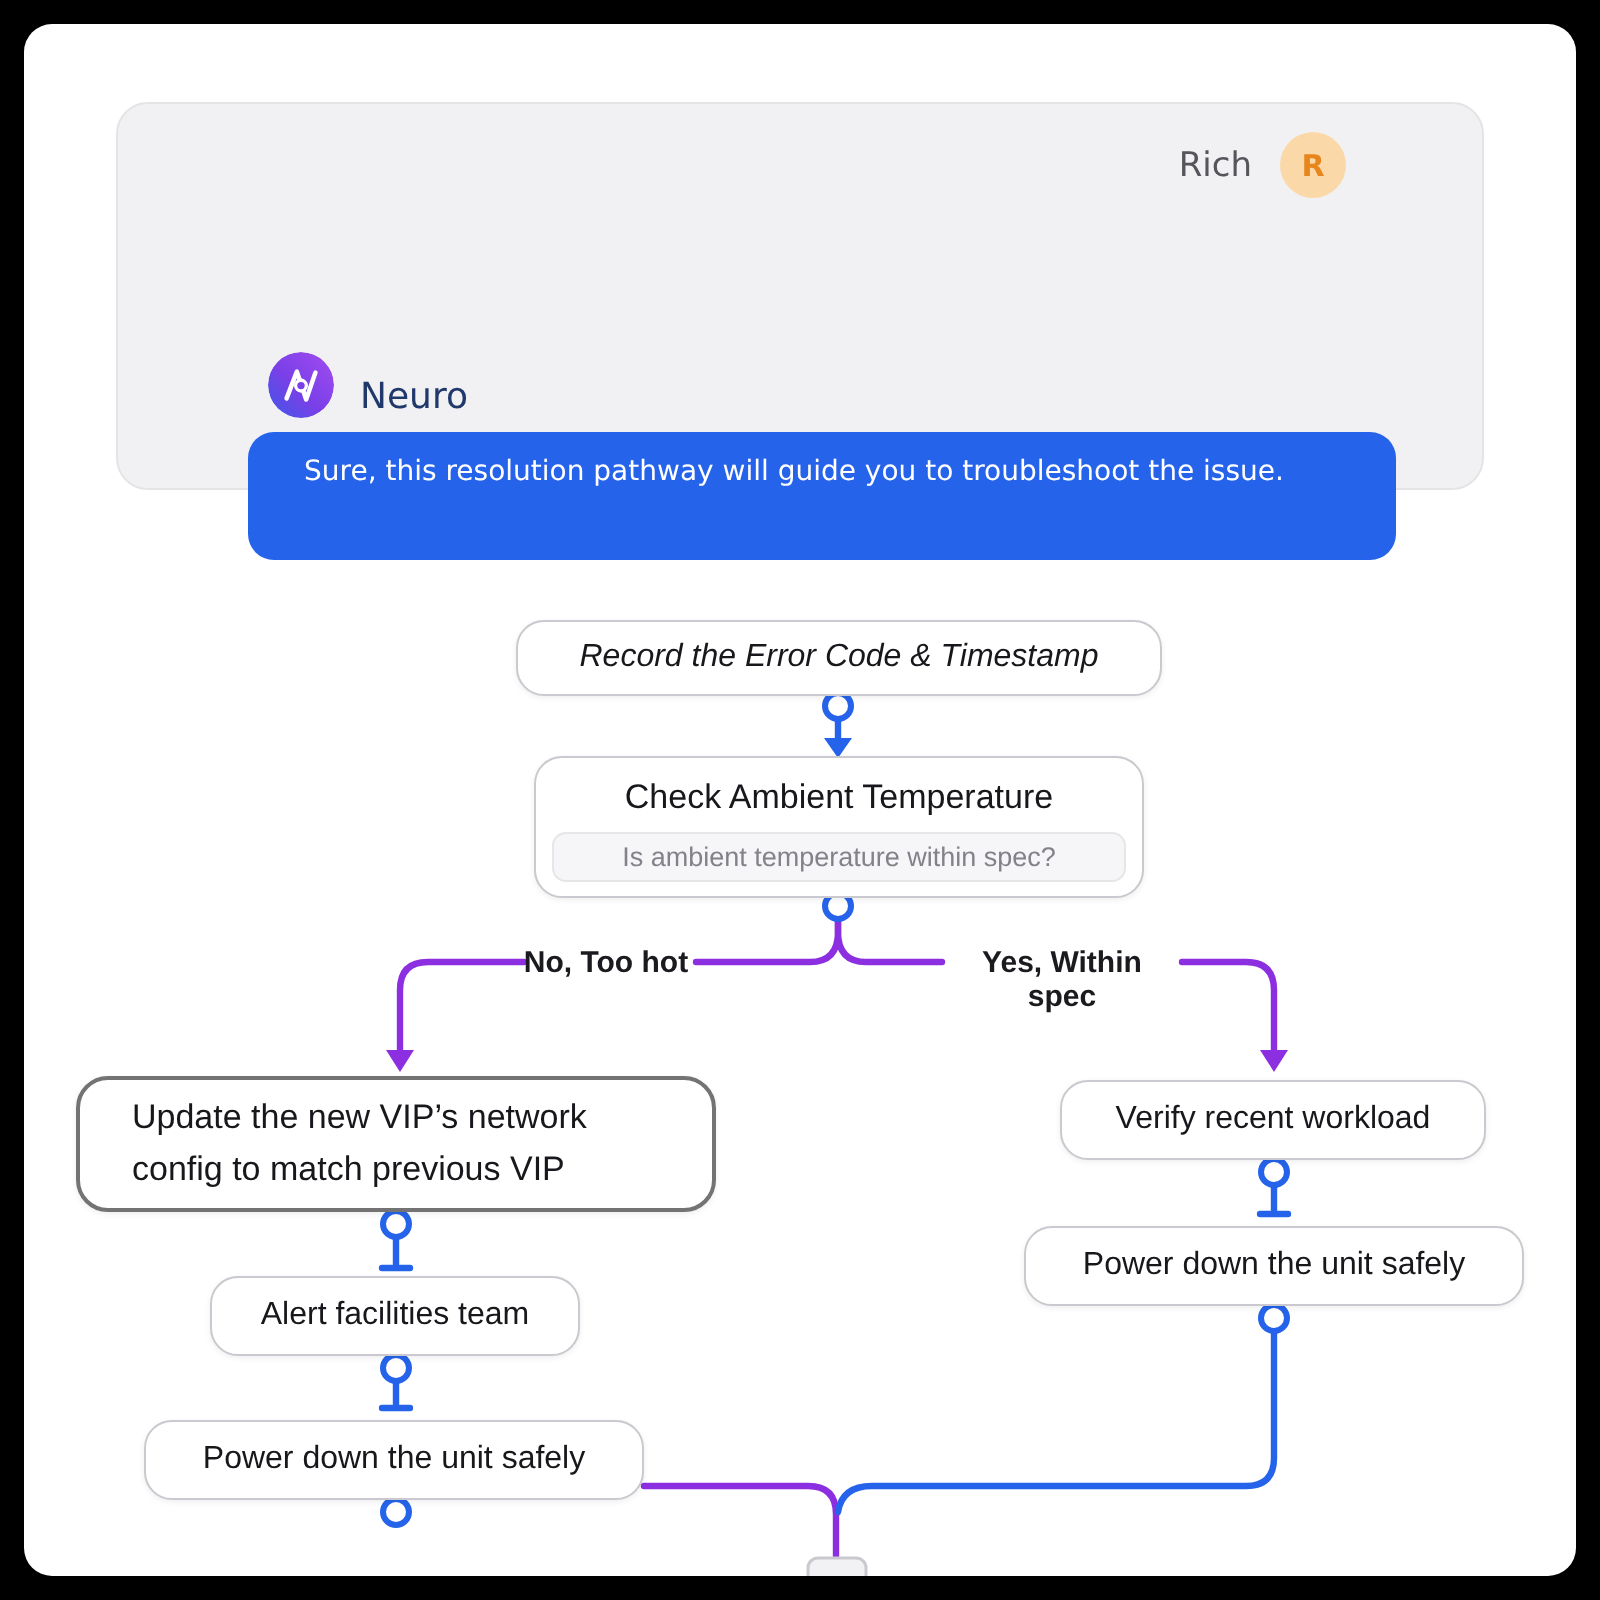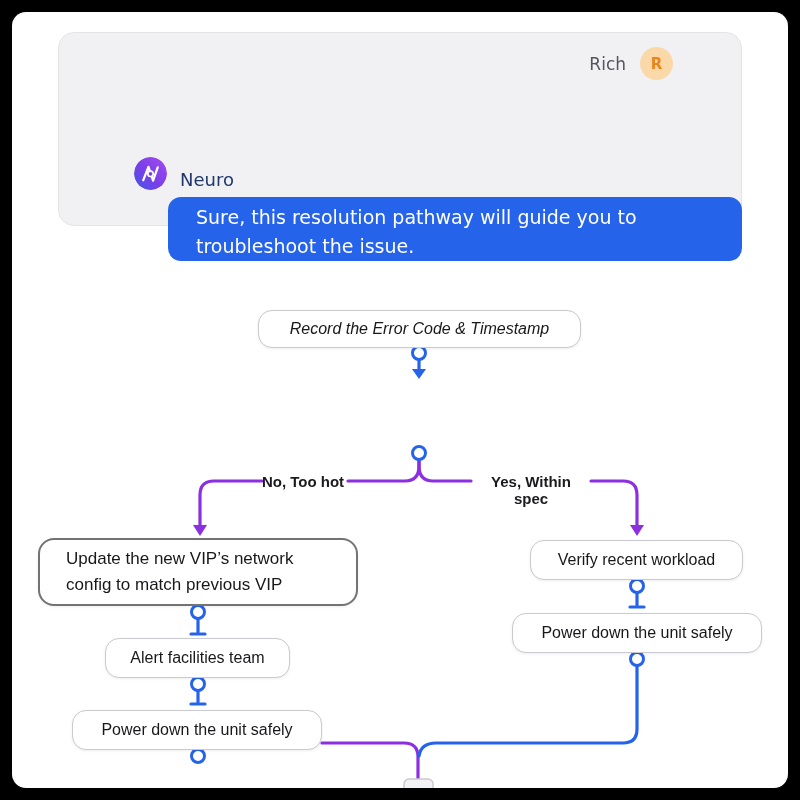--- a/index.html
+++ b/index.html
@@ -1,35 +1,35 @@
 <!DOCTYPE html>
 <html><head>
 <meta charset="utf-8">
 <style>
   html,body{margin:0;padding:0;background:#000;width:800px;height:800px;overflow:hidden;
     font-family:"Liberation Sans",sans-serif;}
   .page{position:absolute;left:12px;top:12px;width:776px;height:776px;background:#fff;
     border-radius:14px;overflow:hidden;}
 
   
-  .chat-panel{position:absolute;left:46px;top:20px;width:684px;height:194px;
+  .chat-panel{position:absolute;left:46px;top:39px;width:684px;height:194px;
     background:#f1f1f3;border:1px solid #e4e4e7;border-radius:16px;box-sizing:border-box;
     font-family:"DejaVu Sans","Liberation Sans",sans-serif;}
   .chat-user-row{position:absolute;top:14px;right:68px;display:flex;align-items:center;gap:14px;}
   .user-name{font-size:17px;color:#55555c;}
   .avatar-r{width:33px;height:33px;border-radius:50%;background:#fbd8a7;color:#e8861e;
     font-weight:bold;font-size:15px;display:flex;align-items:center;justify-content:center;}
   .user-bubble{position:absolute;left:65px;top:55px;width:565px;height:54px;background:#fff;
     border-radius:13px;box-sizing:border-box;padding:13px 18px;font-size:19px;color:#55555c;}
   .bot-row{position:absolute;left:75px;top:124px;display:flex;align-items:flex-end;gap:13px;}
   .neuro-avatar{width:33px;height:33px;border-radius:50%;display:block;}
   .bot-name{font-size:18px;font-weight:500;color:#20386b;}
   .bot-bubble{position:absolute;left:65px;top:164px;width:574px;height:64px;background:#2563eb;
-    border-radius:13px;box-sizing:border-box;padding:6px 28px;font-size:19px;line-height:29px;
-    color:#fff;margin-left:44px;}
+    border-radius:13px;box-sizing:border-box;padding:6px 28px;font-size:14px;line-height:29px;
+    color:#fff;}
 
   
   .node{position:absolute;background:#fff;border:1px solid #c9c9cf;border-radius:14px;
     color:#18181c;font-size:16px;font-weight:500;display:flex;align-items:center;
     justify-content:center;box-sizing:border-box;box-shadow:0 1px 3px rgba(0,0,0,.07);}
   #node-record{left:246px;top:298px;width:323px;height:38px;font-style:italic;}
   #node-check{left:255px;top:366px;width:305px;height:71px;display:block;}
   .check-title{text-align:center;margin-top:10px;font-size:17px;}
   .check-question{position:absolute;left:8px;right:8px;bottom:7px;height:23px;background:#f6f6f8;
     border:1px solid #e6e6e9;border-radius:7px;color:#82828a;font-size:13.5px;font-weight:400;
@@ -128,20 +128,24 @@
     <g>
       <path class="blue-stroke" d="M625,654 V717 Q625,731 611,731 H424 Q409,731 407,744"></path>
       <circle class="port" cx="625" cy="647" r="6.5"></circle>
     </g>
 
     <rect x="392" y="767" width="29" height="16" rx="5" fill="#f2f2f4" stroke="#c9c9cf" stroke-width="1.5"></rect>
   </svg>
 
   <div class="node" id="node-record">Record the Error Code &amp; Timestamp</div>
 
+  <div class="node" id="node-check">
+    <div class="check-title">Check Ambient Temperature</div>
+    <div class="check-question">Is ambient temperature within spec?</div>
+  </div>
 
   <div class="branch-label" id="label-no">No, Too hot</div>
   <div class="branch-label" id="label-yes">Yes, Within spec</div>
 
   <div class="node" id="node-update">Update the new VIP’s network config to match previous VIP</div>
   <div class="node" id="node-alert">Alert facilities team</div>
   <div class="node" id="node-power-left">Power down the unit safely</div>
   <div class="node" id="node-verify">Verify recent workload</div>
   <div class="node" id="node-power-right">Power down the unit safely</div>
 

